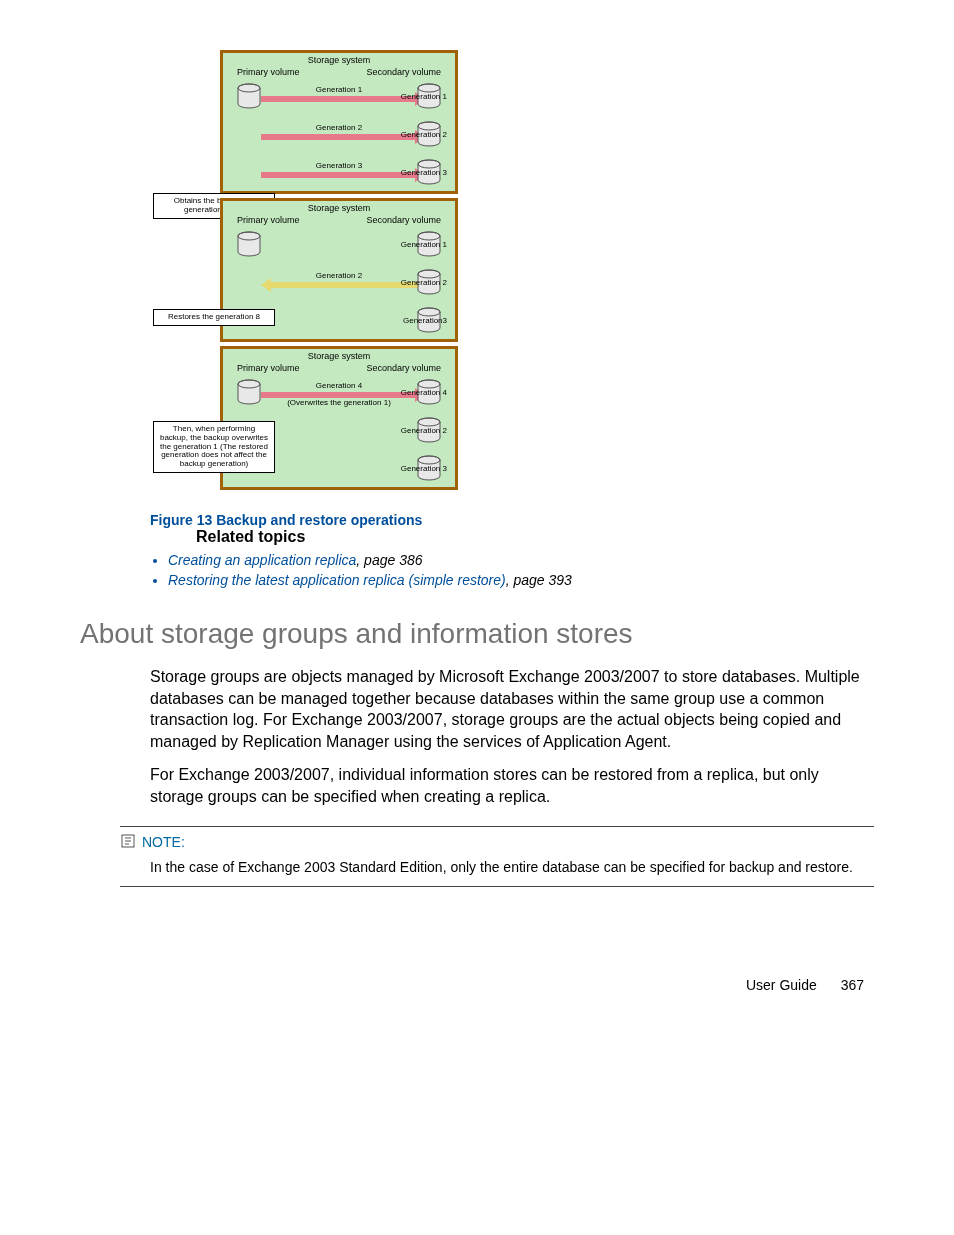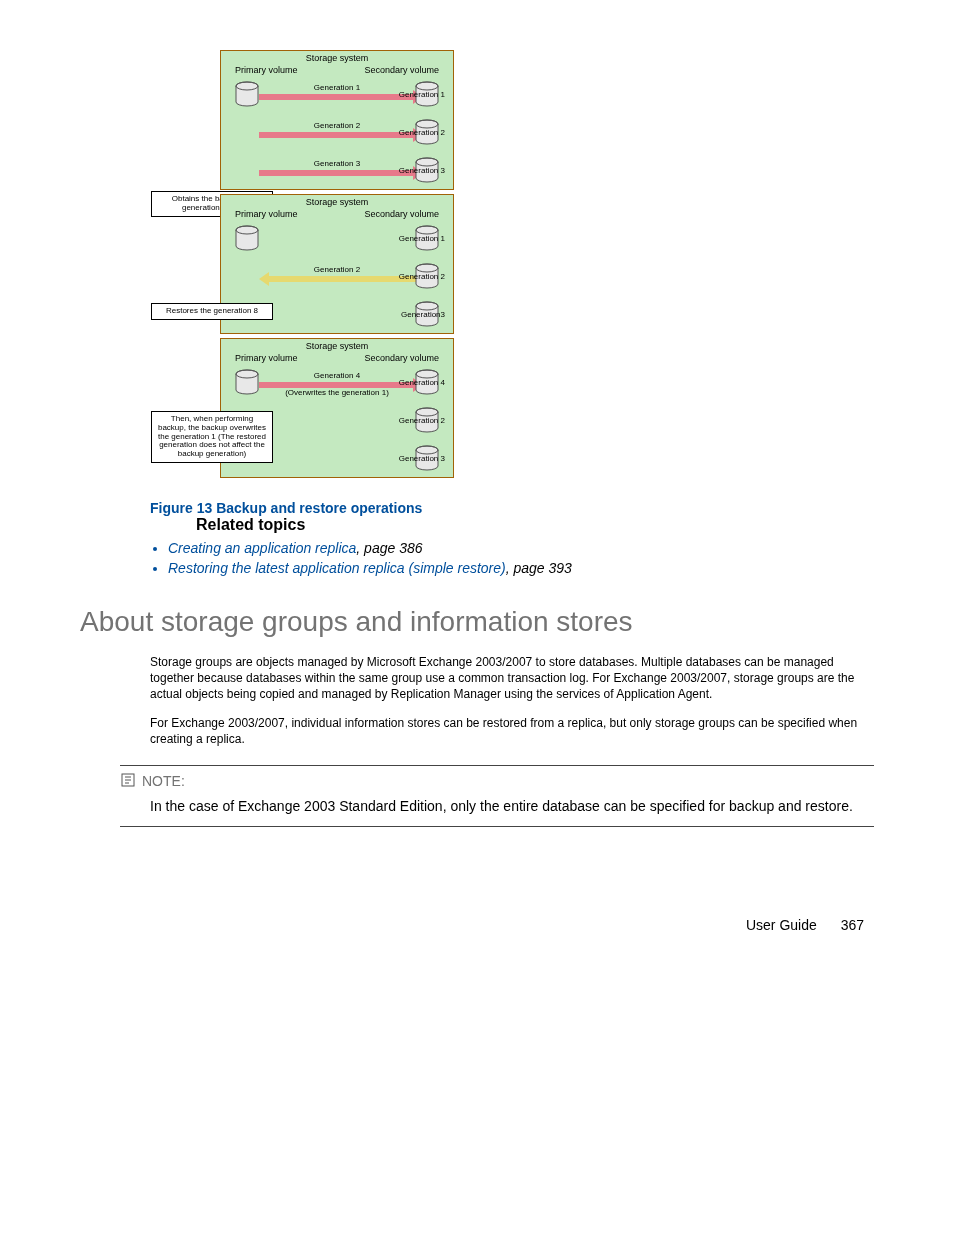--- a/index.html
+++ b/index.html
@@ -14,21 +14,21 @@
   .page {
     padding: 40px 80px 40px 80px;
     box-sizing: border-box;
   }
   .diagram-area {
     margin-left: 140px;
     margin-top: 10px;
   }
   .panel {
     background: #c4e9c0;
-    border: 1px solid #a16207;
+    border: 3px solid #a16207;
     width: 232px;
     font-size: 9px;
     position: relative;
     margin-bottom: 4px;
   }
   .panel-title {
     text-align: center;
     font-size: 9px;
     padding: 2px 0;
   }
@@ -149,33 +149,33 @@
   ul.links li .link { color: #004f9c; }
   ul.links li .page-ref { color: #000; }
   h1.section-head {
     color: #737373;
     font-weight: normal;
     font-size: 28px;
     margin: 30px 0 16px 0;
   }
   .body-text {
     margin-left: 70px;
-    font-size: 12px;
+    font-size: 16px;
     line-height: 1.35;
     margin-bottom: 12px;
   }
   .note-block {
     margin-left: 40px;
     margin-top: 18px;
     border-top: 1px solid #444;
     border-bottom: 1px solid #444;
     padding: 6px 0 10px 0;
   }
   .note-head {
-    color: #737373;
+    color: #0369a1;
     font-size: 14px;
     display: flex;
     align-items: center;
     gap: 6px;
     margin-bottom: 6px;
   }
   .note-text {
     margin-left: 30px;
     font-size: 14px;
     line-height: 1.35;

